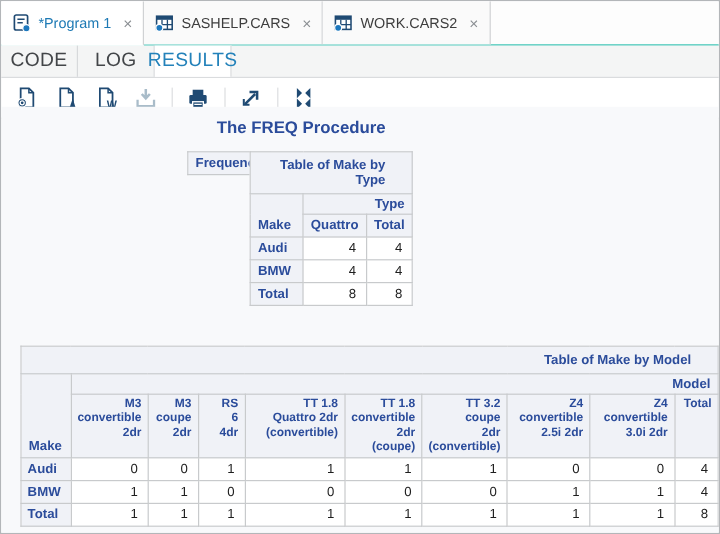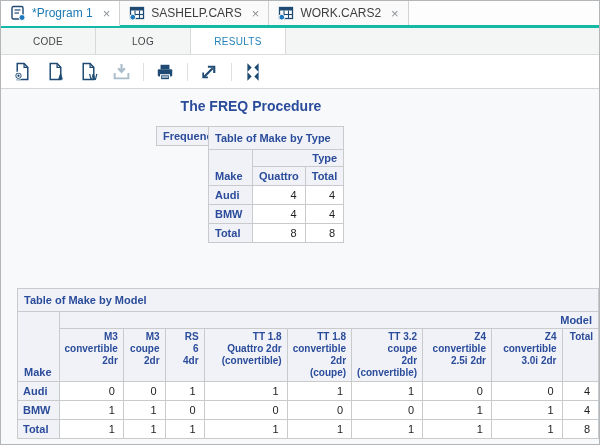--- a/index.html
+++ b/index.html
@@ -2,50 +2,50 @@
 <html><head>
 <meta charset="utf-8">
 <style>
   * { margin:0; padding:0; box-sizing:border-box; }
   body { font-family:"Liberation Sans", sans-serif; background:#e8e8e8; }
   .window {
     width:600px; height:445px; position:relative; overflow:hidden;
     background:#fff; border:1px solid #b3b6b9; font-family:"Liberation Sans", sans-serif;
   }
   
-  .tabbar { height:27px; display:flex; background:#fdfdfd; border-bottom:3px solid #14b8a6; }
+  .tabbar { height:37px; display:flex; background:#fdfdfd; border-bottom:1px solid #14b8a6; }
   .tab {
     display:flex; align-items:center; gap:6px; padding:0 9px;
     border-right:1px solid #d0d2d4; font-size:12px; color:#3e3e3e; cursor:default;
     background:#fafafa; white-space:nowrap;
   }
   .tab.active { background:#fff; color:#1d79b4; border-bottom:1px solid #fff; margin-bottom:-1px; }
   .tab .close { color:#8b8f93; font-size:13px; margin-left:4px; line-height:1; }
   .tabbar .spacer { flex:1; }
   
   .subtabbar { height:27px; display:flex; background:#f4f5f5; border-bottom:1px solid #dadcde; }
   .subtab {
-    width:95px; display:flex; align-items:center; justify-content:center;
-    font-size:10px; color:#434649; border-right:1px solid #d7d9db; letter-spacing:.3px;
+    width:64px; display:flex; align-items:center; justify-content:center;
+    font-size:16px; color:#434649; border-right:1px solid #d7d9db; letter-spacing:.3px;
   }
   .subtab.active { background:#fff; color:#2482ba; }
   
   .toolbar { height:34px; display:flex; align-items:center; padding-left:10px; background:#fff; border-bottom:1px solid #d4d6d8; }
   .tbtn { width:22px; height:22px; display:flex; align-items:center; justify-content:center; margin-right:11px; }
   .tsep { width:1px; height:18px; background:#dcdee0; margin:0 10px 0 0; }
   
   .results { position:absolute; top:88px; left:0; right:0; bottom:0; background:#f8f9fb; }
   .proc-title { position:absolute; top:9px; left:0; width:500px; text-align:center;
     font-size:14px; font-weight:bold; color:#2b4c9b; }
   
   table.sas { border-collapse:collapse; background:#fff; font-size:11px; table-layout:fixed; }
   table.sas th, table.sas td { border:1px solid #c8cacc; }
   table.sas th { background:#f0f2f7; color:#2b4c9b; font-weight:bold; padding:3px 6px; }
   table.sas td { background:#fff; color:#1e1e1e; text-align:right; padding:3px 8px 3px 4px; }
-  table.sas th.title-cell { text-align:left; padding:5px 6px; }
+  table.sas th.title-cell { text-align:right; padding:5px 22px; }
   table.sas th.span-var { text-align:right; padding:2px 6px; }
   table.sas th.row-var { vertical-align:bottom; text-align:left; }
   table.sas th.row-label { text-align:left; }
   .freq-box { position:absolute; left:119px; top:37px;padding-left:36px; }
   .freq-box th { padding:5px 12px; }
   .t1-wrap { position:absolute; left:207px; top:37px; }
   .t1 th.colhdr { text-align:center; }
   .t2-wrap { position:absolute; left:16px; top:199px; }
   .t2 { font-size:11px; }
   .t2 th.title-cell { padding:3px;margin-top:28px; }

